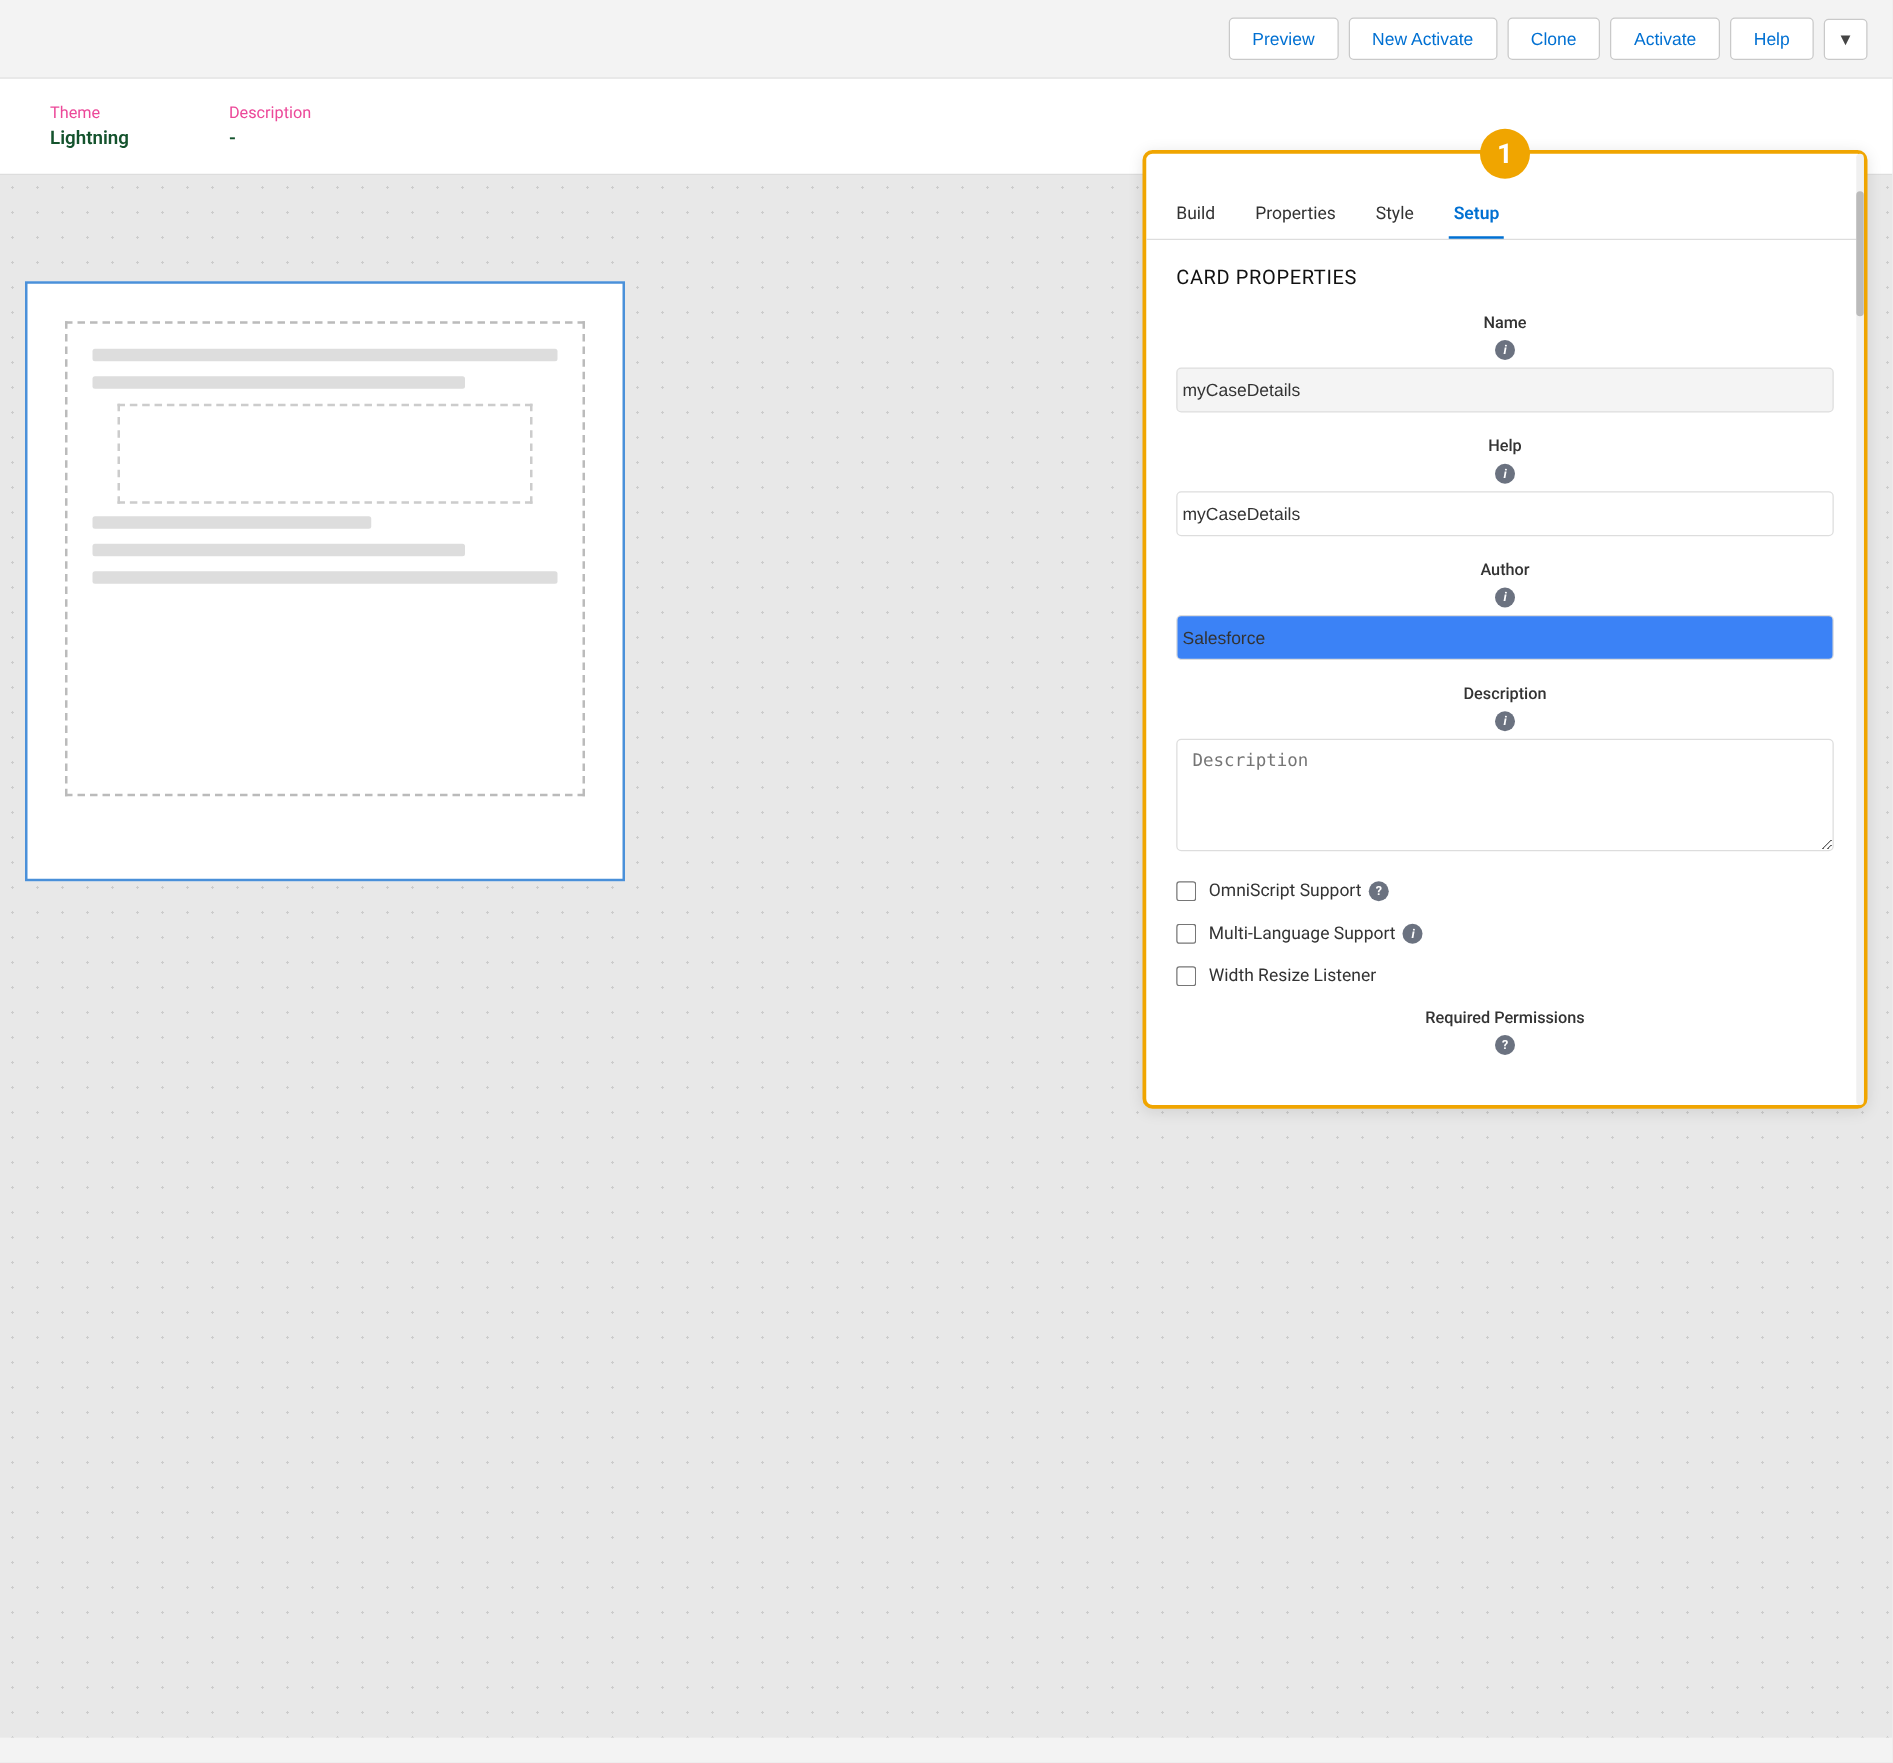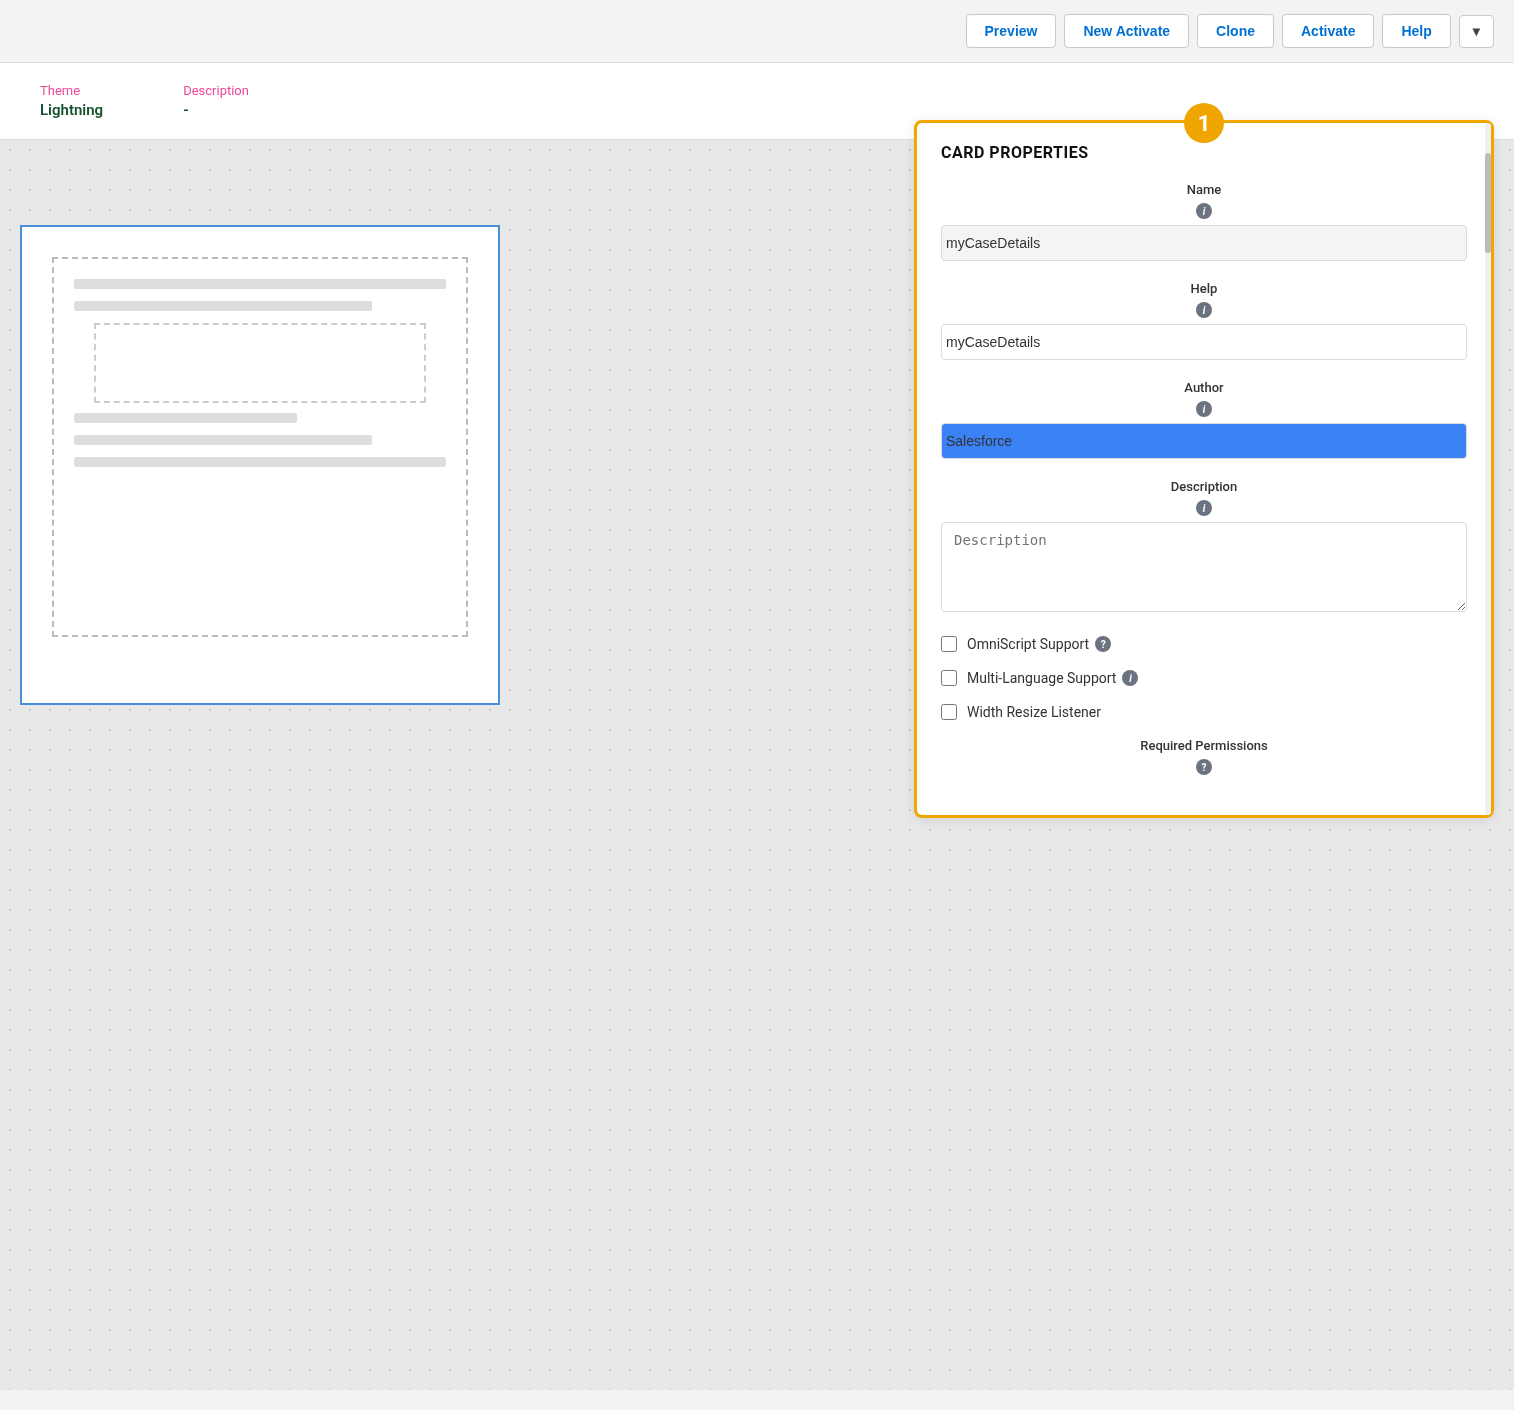--- a/index.html
+++ b/index.html
@@ -22,21 +22,21 @@
       gap: 8px;
     }
     .toolbar-btn {
       background: white;
       border: 1px solid #c9c9c9;
       border-radius: 4px;
       padding: 8px 18px;
       font-size: 14px;
       color: #0070d2;
       cursor: pointer;
-      font-weight: 700;
+      font-weight: 400;
     }
     .toolbar-dropdown {
       background: white;
       border: 1px solid #c9c9c9;
       border-radius: 4px;
       padding: 8px 10px;
       cursor: pointer;
       color: #444;
     }
 
@@ -191,21 +191,21 @@
 
     
     .panel-content {
       padding: 20px 24px;
       overflow-y: auto;
       max-height: 1100px;
     }
 
     .panel-title {
       font-size: 16px;
-      font-weight: 700;
+      font-weight: 400;
       color: #111;
       margin-bottom: 20px;
       letter-spacing: 0.5px;
     }
 
     .form-group {
       margin-bottom: 20px;
     }
 
     .form-label {
@@ -372,20 +372,26 @@
         </div>
       </div>
     </div>
 
   </div>
 
   <div class="right-panel">
 
     <div class="step-badge">1</div>
 
+    <div class="tabs">
+      <span class="tab">Build</span>
+      <span class="tab">Properties</span>
+      <span class="tab">Style</span>
+      <span class="tab active">Setup</span>
+    </div>
 
     <div class="panel-content">
 
       <div class="panel-title">CARD PROPERTIES</div>
 
       <div class="form-group">
         <div class="form-label">
           <span>Name</span>
           <span class="info-icon">i</span>
         </div>

